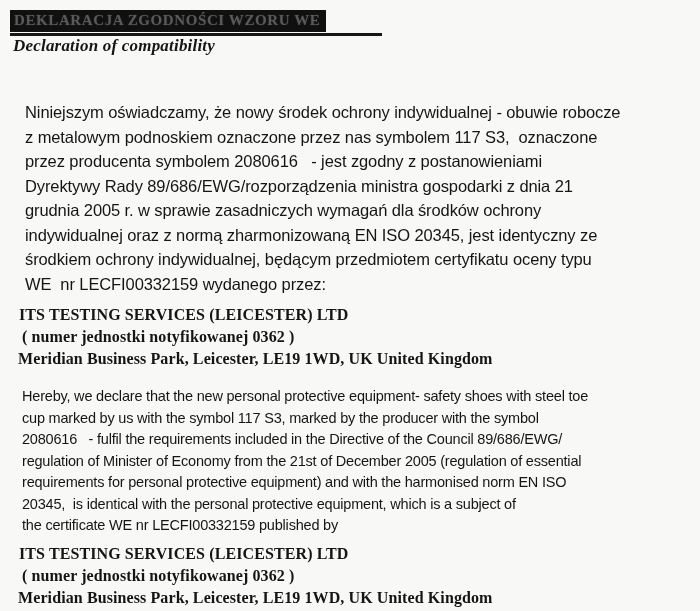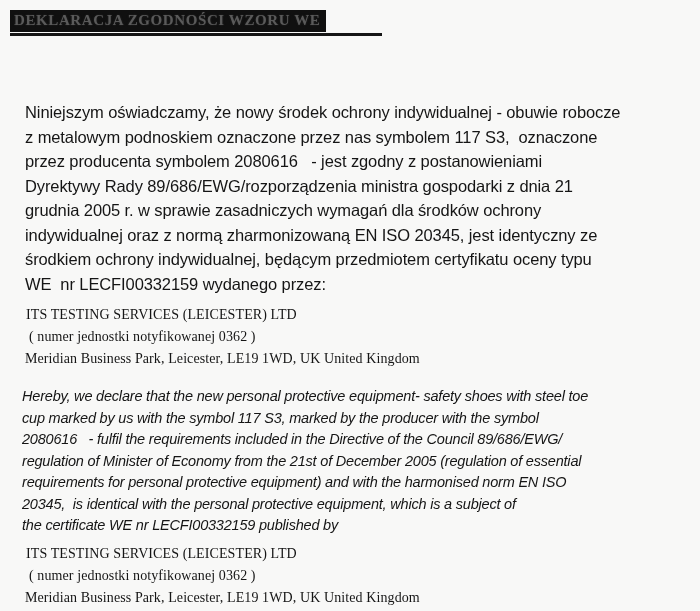--- a/index.html
+++ b/index.html
@@ -56,52 +56,51 @@
     font-size: 16.5px;
     line-height: 24.5px;
     letter-spacing: -0.1px;
     white-space: pre-wrap;
   }
   
   .nbody {
     position: absolute;
     left: 19px;
     font-family: "Liberation Serif", serif;
-    font-weight: normal;
-    font-size: 14px;
+    font-weight: bold;
+    font-size: 16px;
     line-height: 22px;
     letter-spacing: 0.1px;
-    margin-left: 7px;
   }
   .nbody-top    { top: 304px; }
   .nbody-bottom { top: 543px; }
   .nb-num  { padding-left: 3px; }
   .nb-addr { margin-left: -1px; }
   
   .para-en {
     position: absolute;
     left: 22px;
     top: 386px;
     width: 668px;
-    font-style: italic;
     font-size: 14.5px;
     line-height: 21.5px;
     letter-spacing: -0.2px;
     white-space: pre-wrap;
   }
 </style>
 </head>
 <body>
 
 <div class="page">
 
   <div class="title-wrap">
     <span class="title-bar">DEKLARACJA ZGODNOŚCI WZORU WE</span>
   </div>
 
+  <div class="title-en">Declaration of compatibility</div>
 
   <div class="para-pl">Niniejszym oświadczamy, że nowy środek ochrony indywidualnej - obuwie robocze
 z metalowym podnoskiem oznaczone przez nas symbolem 117 S3,  oznaczone
 przez producenta symbolem 2080616   - jest zgodny z postanowieniami
 Dyrektywy Rady 89/686/EWG/rozporządzenia ministra gospodarki z dnia 21
 grudnia 2005 r. w sprawie zasadniczych wymagań dla środków ochrony
 indywidualnej oraz z normą zharmonizowaną EN ISO 20345, jest identyczny ze
 środkiem ochrony indywidualnej, będącym przedmiotem certyfikatu oceny typu
 WE  nr LECFI00332159 wydanego przez:</div>
 

